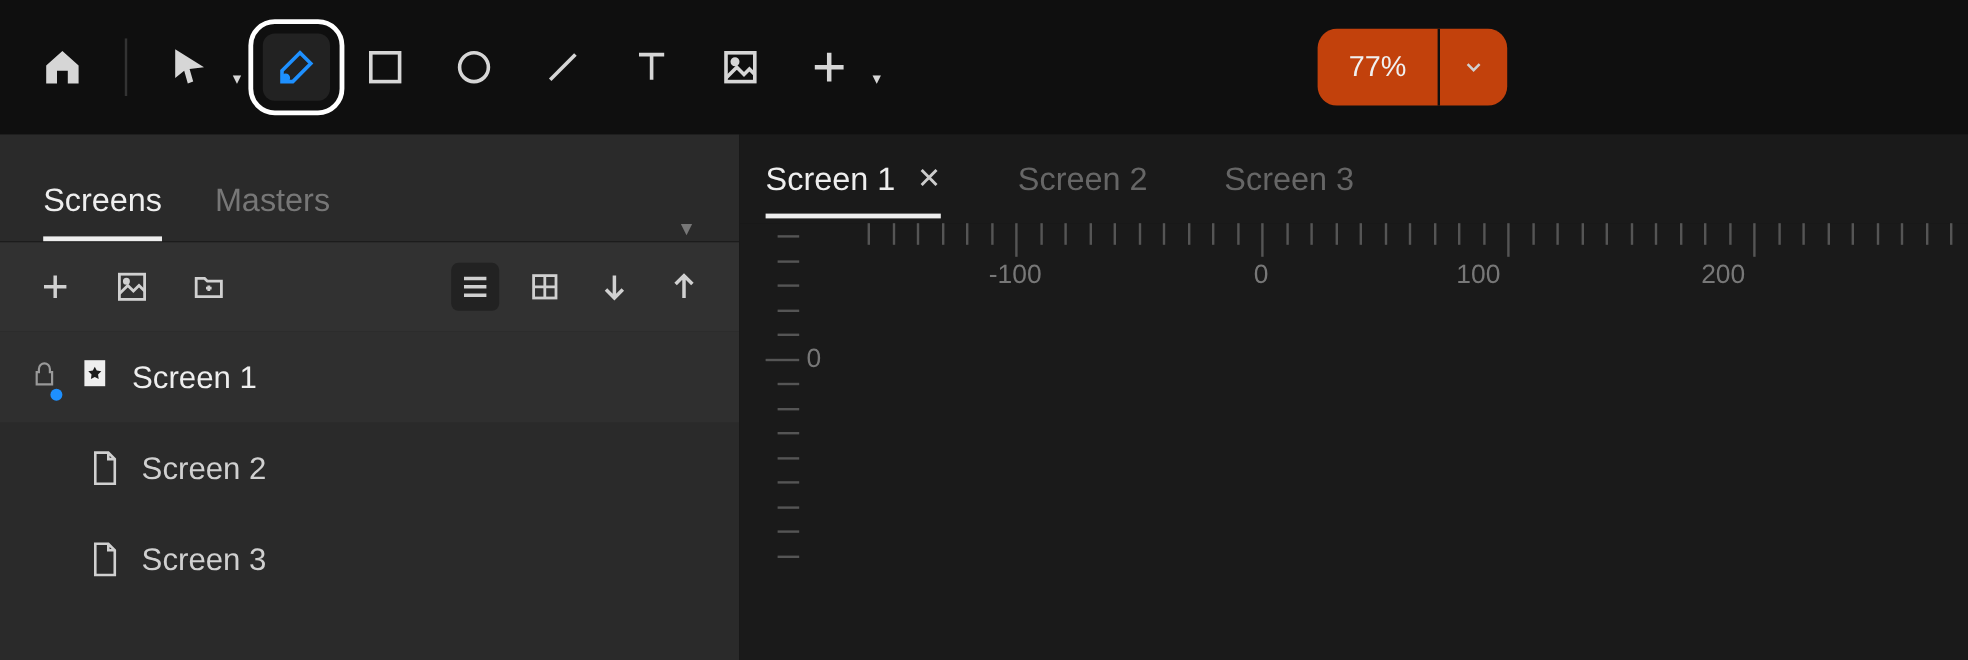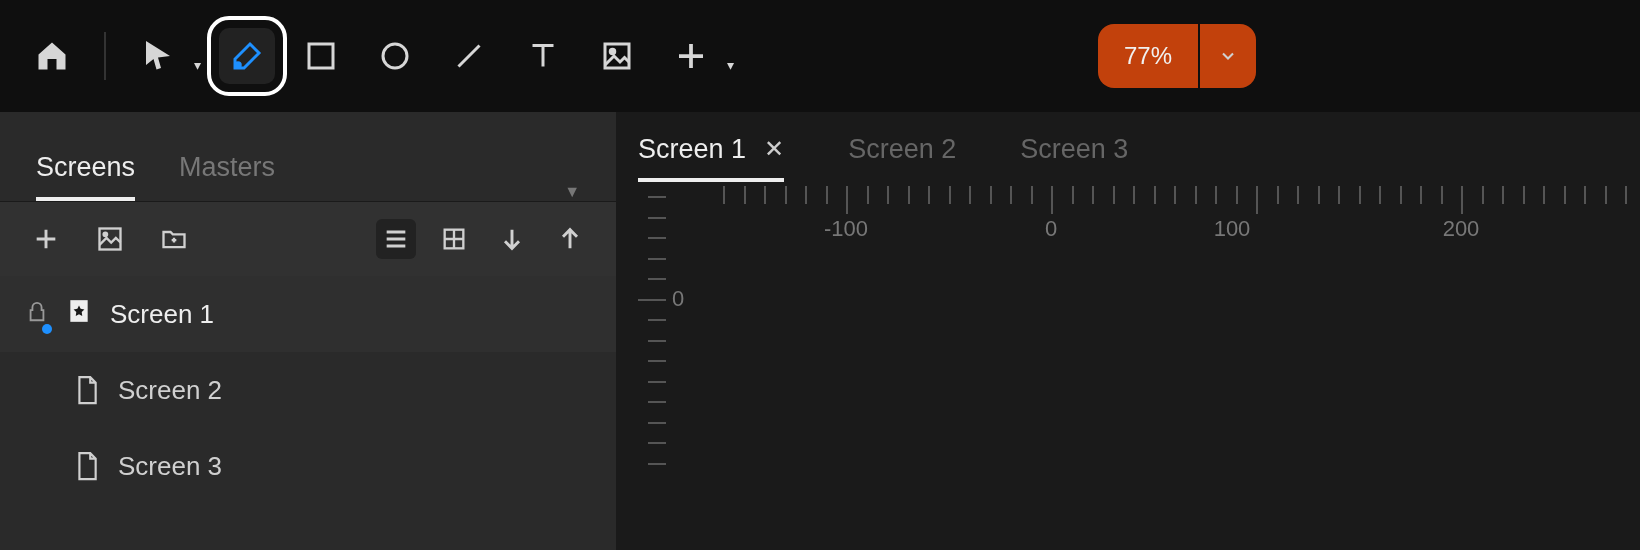--- a/index.html
+++ b/index.html
@@ -361,21 +361,21 @@
     <div class="ruler-area">
       <div class="ruler-h">
 
         <div class="tick-line m" style="left:180px"></div>
         <div class="tick-major" style="left:180px;top:30px">-100</div>
         <div class="tick-line m" style="left:385px"></div>
         <div class="tick-major" style="left:385px;top:30px">0</div>
         <div class="tick-line m" style="left:590px"></div>
         <div class="tick-major" style="left:566px;top:30px">100</div>
         <div class="tick-line m" style="left:795px"></div>
-        <div class="tick-major" style="left:795px;top:30px">200</div>
+        <div class="tick-major" style="left:770px;top:30px">200</div>
 
         <div class="tick-line" style="left:57px"></div>
         <div class="tick-line" style="left:77.5px"></div>
         <div class="tick-line" style="left:98px"></div>
         <div class="tick-line" style="left:118.5px"></div>
         <div class="tick-line" style="left:139px"></div>
         <div class="tick-line" style="left:159.5px"></div>
         <div class="tick-line" style="left:200.5px"></div>
         <div class="tick-line" style="left:221px"></div>
         <div class="tick-line" style="left:241.5px"></div>

